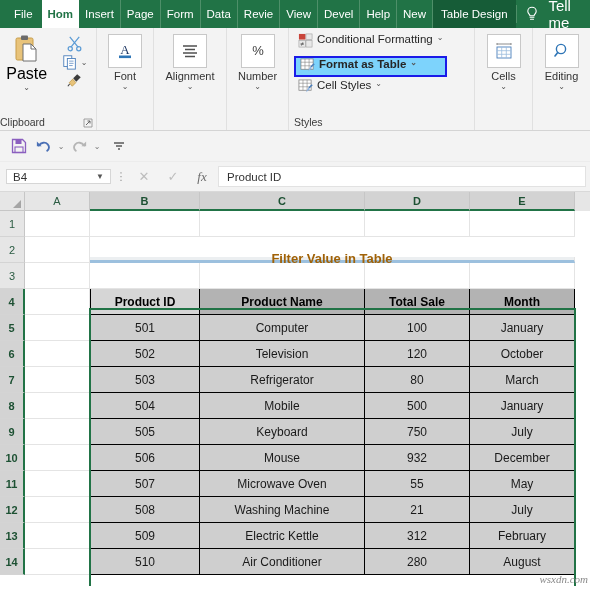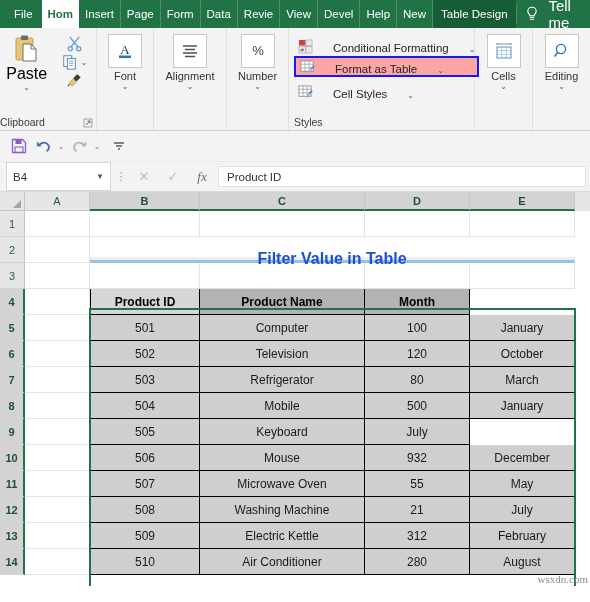--- a/index.html
+++ b/index.html
@@ -80,28 +80,29 @@
   }
   .bigbtn .cap { font-size: 11px; color:#333; margin-top:2px; }
   .chev { font-size: 8px; color:#555; line-height: 8px; margin-top: 1px; }
   .boxicon {
     width: 34px; height: 34px;
     border: 1px solid #c8c8c8;
     background: #fff;
     display:flex; align-items:center; justify-content:center;
   }
   .stylesrow {
-    display:flex; align-items:flex-end; gap:20px;
+    display:flex; align-items:flex-start; gap:4px;
     height: 21px; padding: 0 4px;
     font-size: 11.5px; color:#262626;
     white-space: nowrap;
   }
   .stylesrow.highlight {
     border: 2px solid #1a1ae8;
-    background: #fca5a5;
+    background: #7dd3fc;
+    font-weight: bold;
   }
   .dialog-launcher {
     position:absolute; bottom:2px; right:3px;
     width:10px; height:10px; color:#666; font-size:9px;
   }
 
   
   .qat {
     height: 31px;
     background: #f3f3f3;
@@ -115,21 +116,21 @@
   
   .fbar {
     height: 30px;
     background: #f3f3f3;
     display:flex; align-items:center;
     padding: 0 4px 0 6px;
     gap: 3px;
     border-bottom: 1px solid #d9d9d9;
   }
   .namebox {
-    width: 105px; height: 29px;
+    width: 105px; height: 15px;
     background: #fff; border: 1px solid #d6d6d6;
     display:flex; align-items:center; padding: 0 6px;
     font-size: 11.5px; color:#333;
   }
   .namebox .nb-val { flex:1; }
   .namebox .nb-arrow { font-size: 8px; color:#555; }
   .fb-dots { width: 14px; text-align:center; color:#9a9a9a; font-size:11px; }
   .fb-btn { width: 26px; height:21px; display:flex; align-items:center; justify-content:center; color:#bdbdbd; font-size:13px;}
   .fb-input {
     flex: 1; height: 21px;
@@ -176,23 +177,23 @@
   .gc {
     border-right:1px solid #e4e4e4; border-bottom:1px solid #e4e4e4;
     font-size: 11.5px; color:#222;
     display:flex; align-items:center; justify-content:center;
   }
 
   
   .titlecell {
     background:#eceff1;
     border-bottom: 3px solid #9cc0de;
-    color:#1d4ed8;
+    color:#a16207;
     font-weight: bold;
-    font-size: 16px;
+    font-size: 13px;
     justify-content: center;
     margin-top: 20px;
   }
 
   
   .tbl-hdr {
     background:#b3b3b3;
     color:#000;
     font-weight:bold;
     font-size: 12px;
@@ -211,20 +212,21 @@
   
   .selbox {
     position:absolute;
     border: 2px solid #217346;
     pointer-events:none;
   }
   .watermark {
     position:absolute; right:2px; bottom:1px;
     font-size: 11px; color:#8a8a8a;
     font-family:"Liberation Serif", serif;
+    font-style:italic;
   }
   svg { display:block; }
 </style>
 </head>
 <body>
 
 <div class="tabbar">
   <div class="tab first">File</div>
   <div class="tab active">Hom</div>
   <div class="tab">Insert</div>
@@ -489,20 +491,21 @@
         <div class="gc" style="width:110px"></div>
         <div class="gc" style="width:165px"></div>
         <div class="gc" style="width:105px"></div>
         <div class="gc" style="width:105px"></div>
       </div>
 
       <div class="grow">
         <div class="gc" style="width:65px"></div>
         <div class="gc tbl-hdr active-cell tbl-left-edge" style="width:110px">Product ID</div>
         <div class="gc tbl-hdr" style="width:165px">Product Name</div>
+        <div class="gc tbl-hdr" style="width:105px">Total Sale</div>
         <div class="gc tbl-hdr" style="width:105px">Month</div>
       </div>
 
       <div class="grow">
         <div class="gc" style="width:65px"></div>
         <div class="gc tbl-cell tbl-left-edge" style="width:110px">501</div>
         <div class="gc tbl-cell" style="width:165px">Computer</div>
         <div class="gc tbl-cell" style="width:105px">100</div>
         <div class="gc tbl-cell" style="width:105px">January</div>
       </div>
@@ -524,20 +527,21 @@
         <div class="gc" style="width:65px"></div>
         <div class="gc tbl-cell tbl-left-edge" style="width:110px">504</div>
         <div class="gc tbl-cell" style="width:165px">Mobile</div>
         <div class="gc tbl-cell" style="width:105px">500</div>
         <div class="gc tbl-cell" style="width:105px">January</div>
       </div>
       <div class="grow">
         <div class="gc" style="width:65px"></div>
         <div class="gc tbl-cell tbl-left-edge" style="width:110px">505</div>
         <div class="gc tbl-cell" style="width:165px">Keyboard</div>
+        <div class="gc tbl-cell" style="width:105px">750</div>
         <div class="gc tbl-cell" style="width:105px">July</div>
       </div>
       <div class="grow">
         <div class="gc" style="width:65px"></div>
         <div class="gc tbl-cell tbl-left-edge" style="width:110px">506</div>
         <div class="gc tbl-cell" style="width:165px">Mouse</div>
         <div class="gc tbl-cell" style="width:105px">932</div>
         <div class="gc tbl-cell" style="width:105px">December</div>
       </div>
       <div class="grow">

